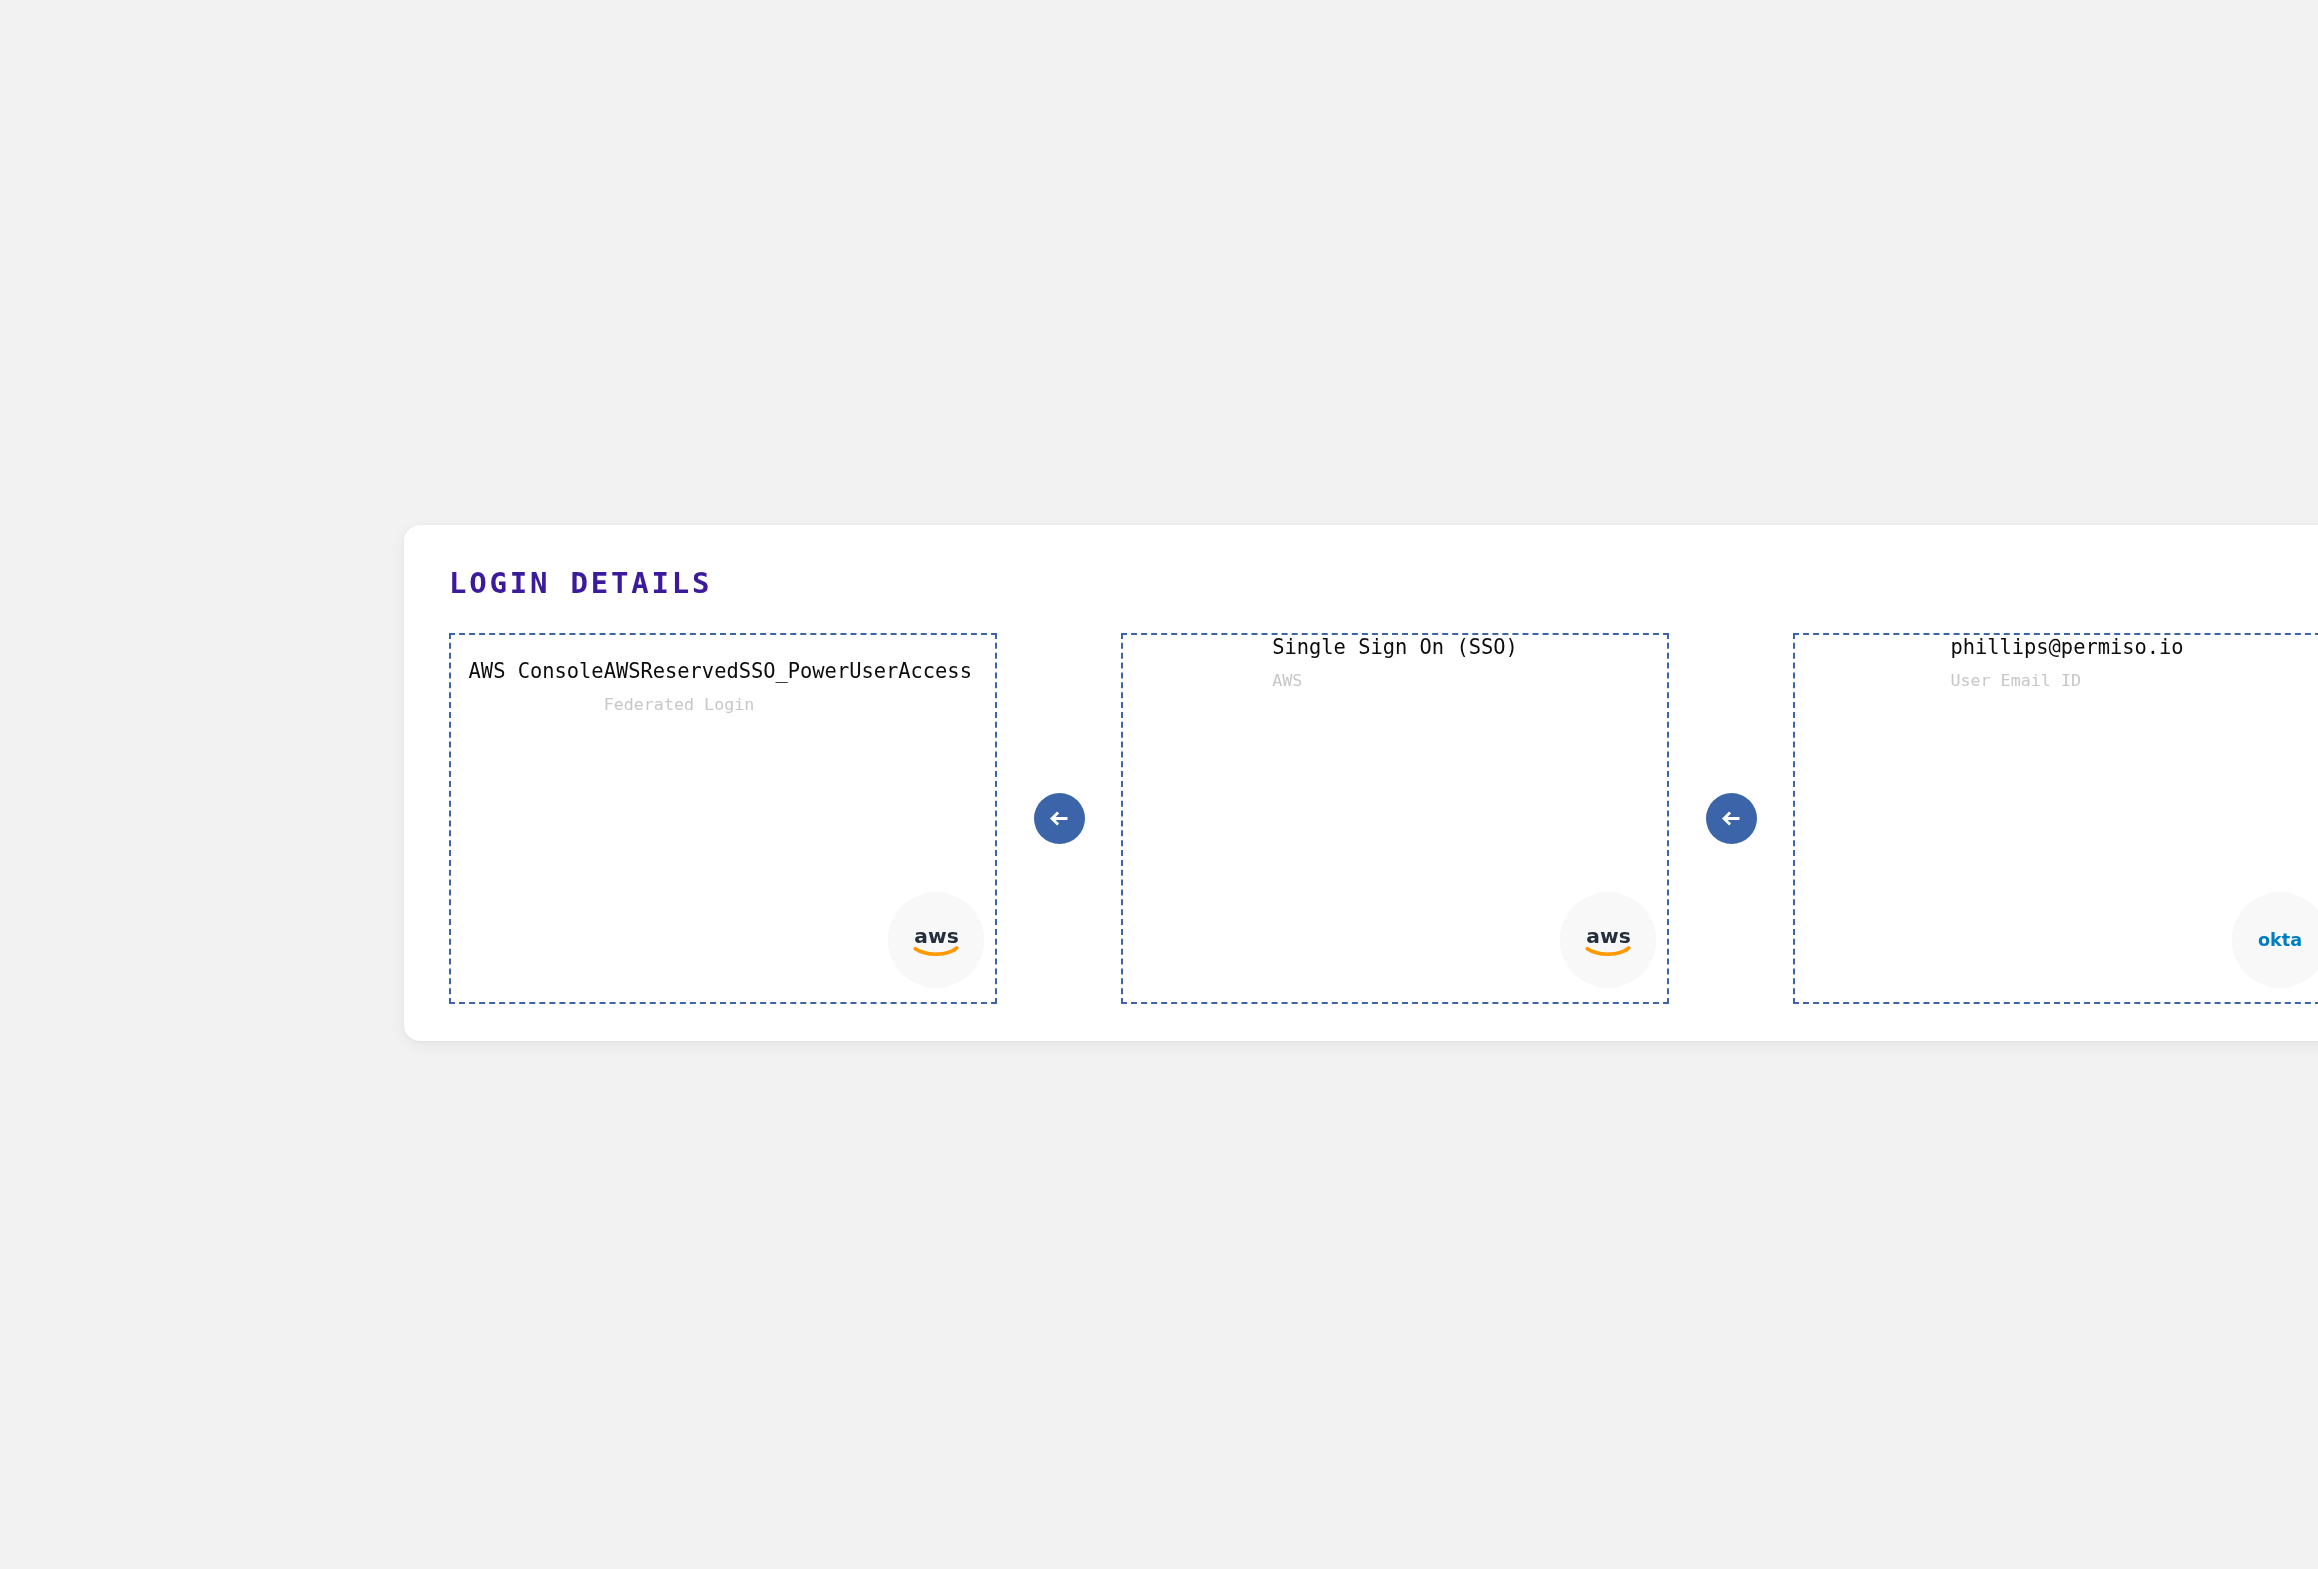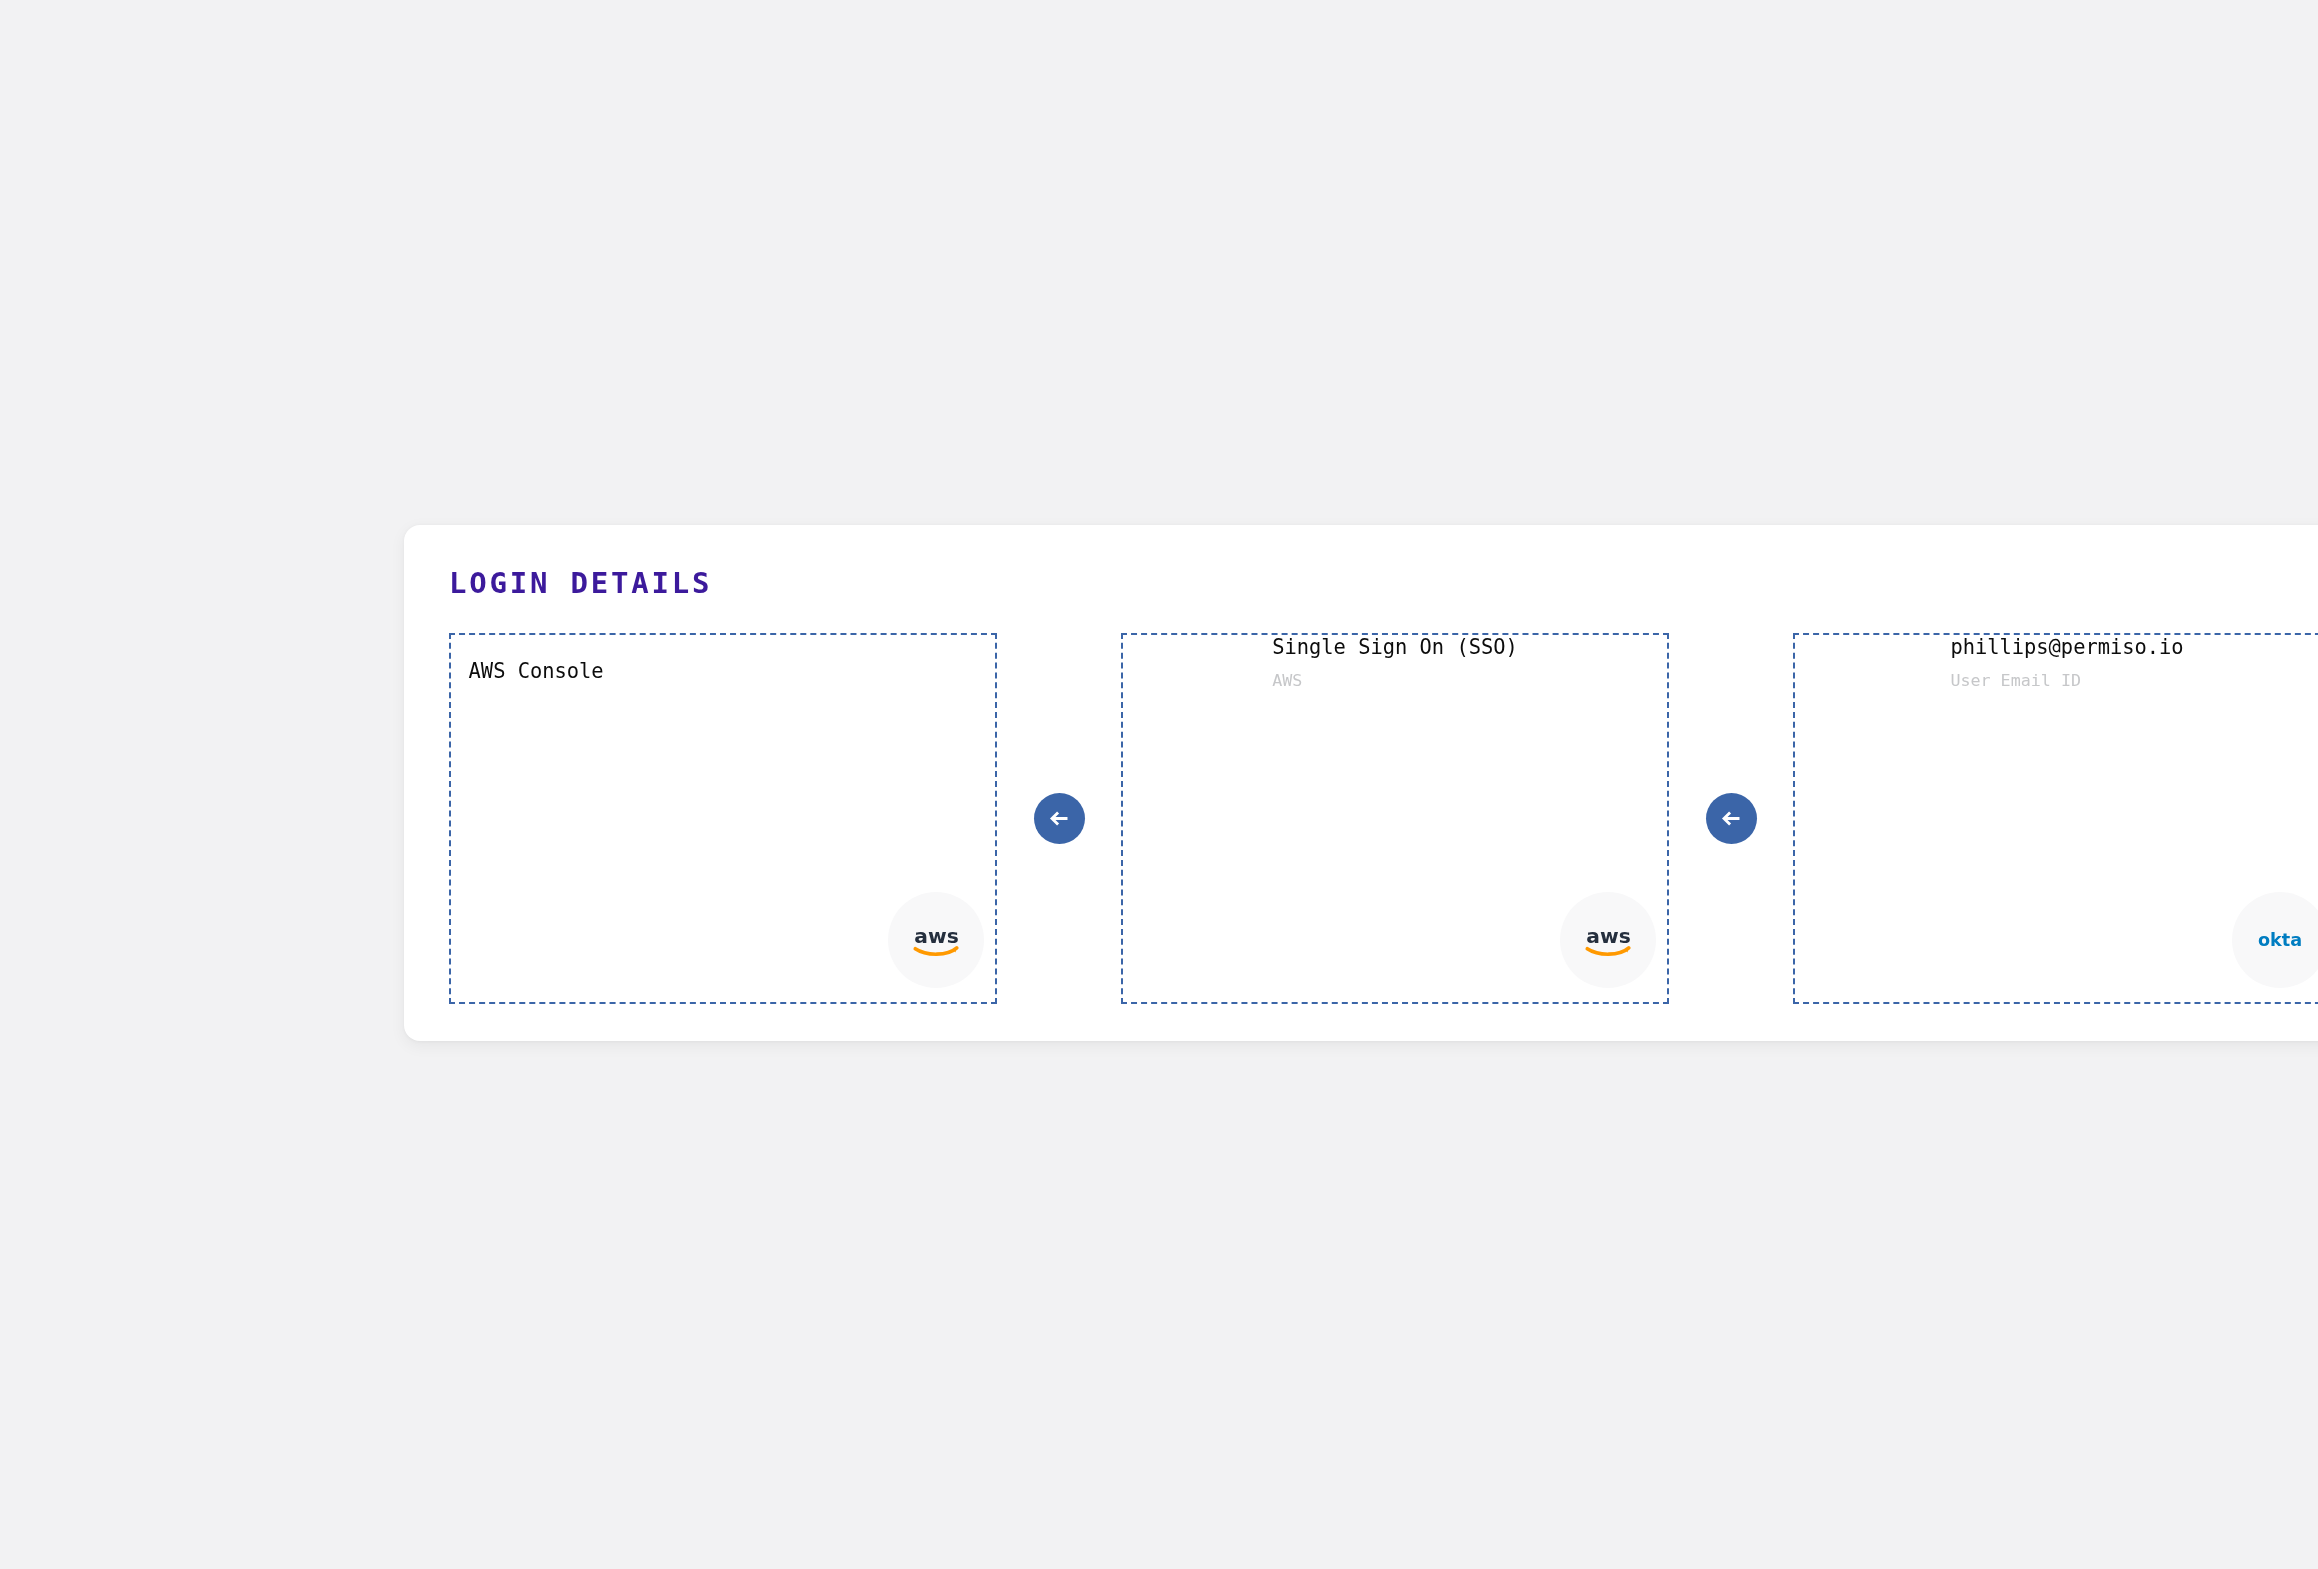--- a/index.html
+++ b/index.html
@@ -144,20 +144,24 @@
 
   <div class="panel-title">LOGIN DETAILS</div>
 
   <div class="cards-row">
 
     <div class="card card-stacked">
       <div class="card-heading">AWS Console</div>
 
       <div class="spacer-a"></div>
 
+      <div class="field">
+        <div class="field-value">AWSReservedSSO_PowerUserAccess</div>
+        <div class="field-label">Federated Login</div>
+      </div>
 
       <div class="spacer-b"></div>
 
 
       <div class="brand-badge">
         <span>
           <svg width="59" height="37" viewBox="0 0 128 80">
             <text x="64" y="46" text-anchor="middle" font-family="DejaVu Sans, Liberation Sans, sans-serif" font-size="44" font-weight="600" fill="#252f3e">aws</text>
             <path d="M18 58 C42 74, 88 74, 108 56" stroke="#ff9900" stroke-width="8" fill="none" stroke-linecap="round"></path>
             <path d="M108 56 L99 59 L105 66 Z" fill="#ff9900"></path>

